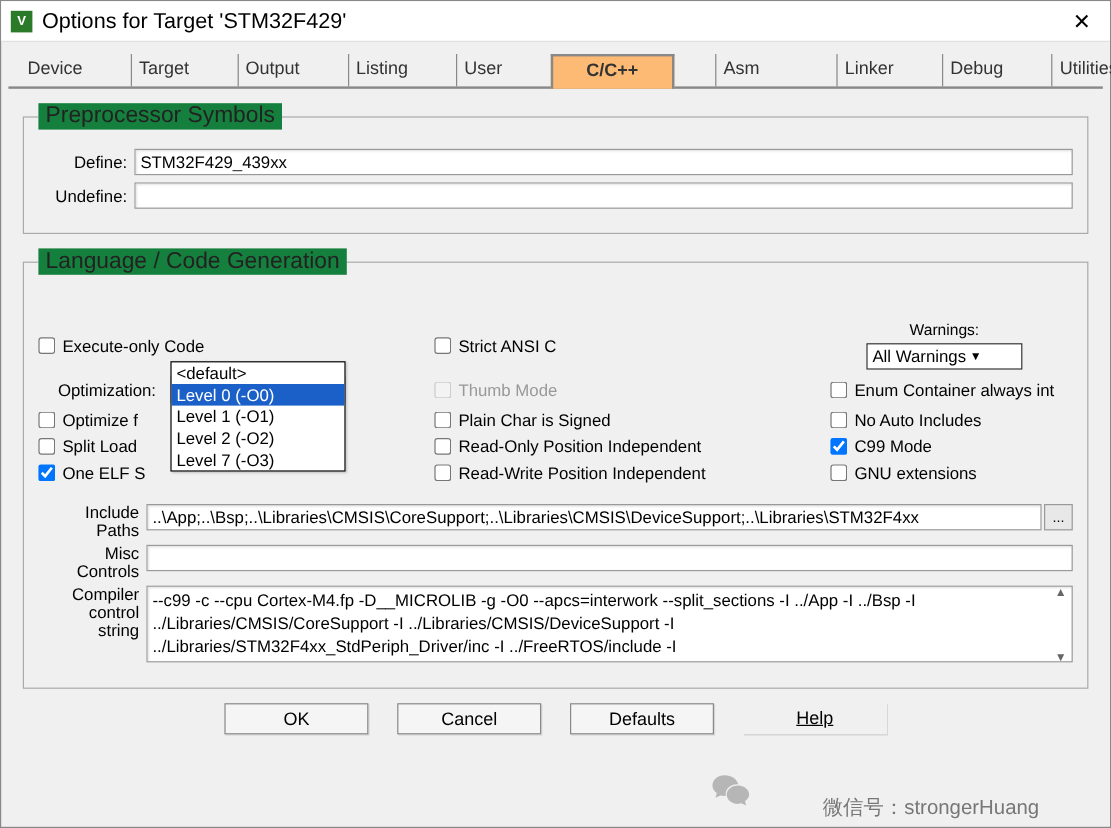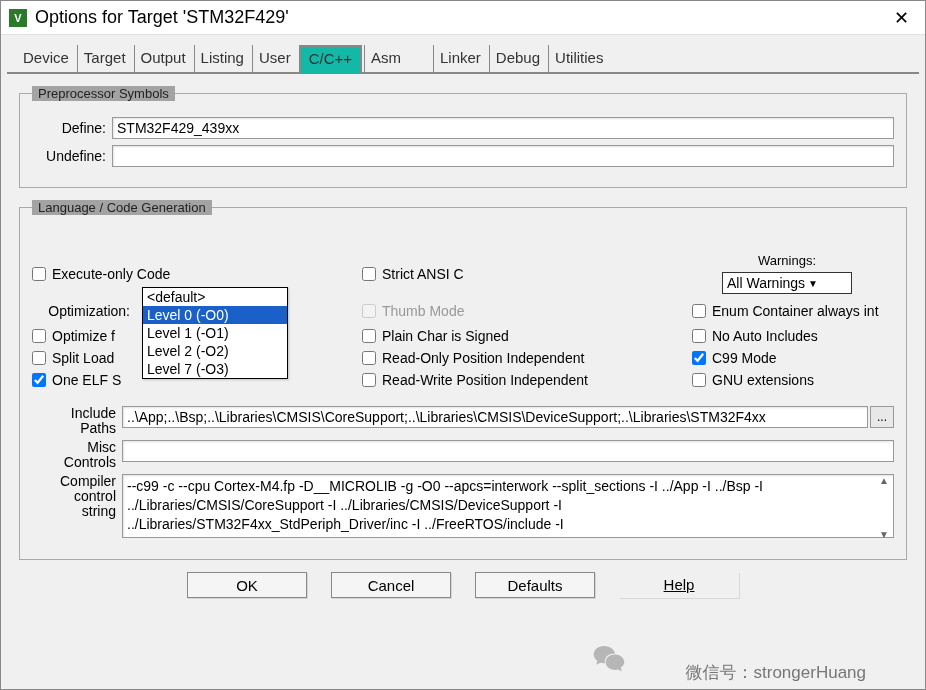--- a/index.html
+++ b/index.html
@@ -14,28 +14,28 @@
 }
 .window { width: 926px; height: 690px; background:#f0f0f0; border:1px solid #888; }
 .titlebar {
   height: 34px; display:flex; align-items:center; padding:0 8px;
   background:#fff; border-bottom:1px solid #e0e0e0;
 }
 .titlebar .icon { width:18px; height:18px; background:#2a7a2a; color:#fff; font-size:11px; display:flex; align-items:center; justify-content:center; margin-right:8px; font-weight:bold; }
 .titlebar .title { flex:1; font-size:18px; }
 .titlebar .close { font-size:18px; padding:0 8px; cursor:pointer; }
 .tabs {
-  display:flex; padding:10px 10px 0 10px; font-size:15px; color:#333; border-bottom:2px solid #888; margin:0 6px;
+  display:flex; padding:10px 10px 0 10px; font-size:15px; color:#333; border-bottom:2px solid #888; margin:0 6px;gap:32px;
 }
 .tab { padding:4px 6px 6px; margin-right:2px; border-left:1px solid #888; position:relative; cursor:pointer; }
 .tab:first-child { border-left:none; }
-.tab.active { background:#14b8a6; border:2px solid #888; border-bottom:none; margin-bottom:-2px; padding:3px 8px 6px; }
+.tab.active { background:#fdba74; border:2px solid #888; border-bottom:none; margin-bottom:-2px; padding:3px 28px 6px;font-weight:bold; }
 .content { padding:12px 18px 0 18px; }
 fieldset { border:1px solid #aaa; padding:10px 12px 14px; margin-bottom:12px; position:relative; }
-legend { padding:0 6px; font-size:13px; color:#222; background:#a3a3a3; }
+legend { padding:0 6px; font-size:19px; color:#222; background:#15803d; }
 .row { display:flex; align-items:center; margin:6px 0; }
 .lbl { text-align:right; padding-right:6px; font-size:14px; }
 input[type=text] {
   height:22px; border:1px solid #999; background:#fff; padding:0 4px; font-size:14px; box-shadow:inset 1px 1px 2px rgba(0,0,0,0.12);
 }
 .check { display:flex; align-items:center; gap:6px; font-size:14px; }
 .check input { width:14px; height:14px; }
 .lang-grid { display:grid; grid-template-columns: 330px 330px 190px; gap:6px 0;margin-top:28px; }
 .col3r { display:flex; align-items:center; justify-content:flex-end; gap:4px;flex-direction:column; }
 .dropdown-open {

